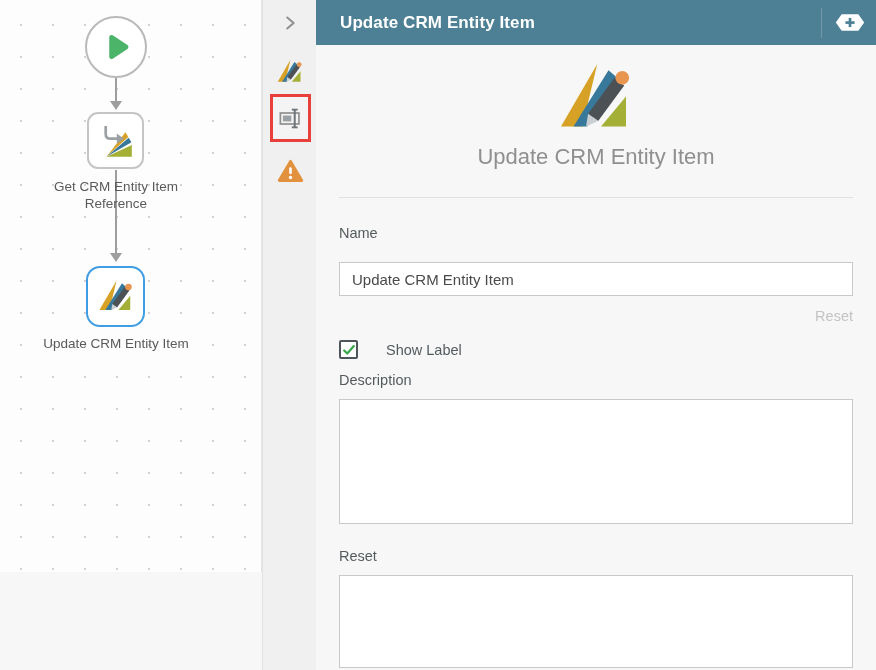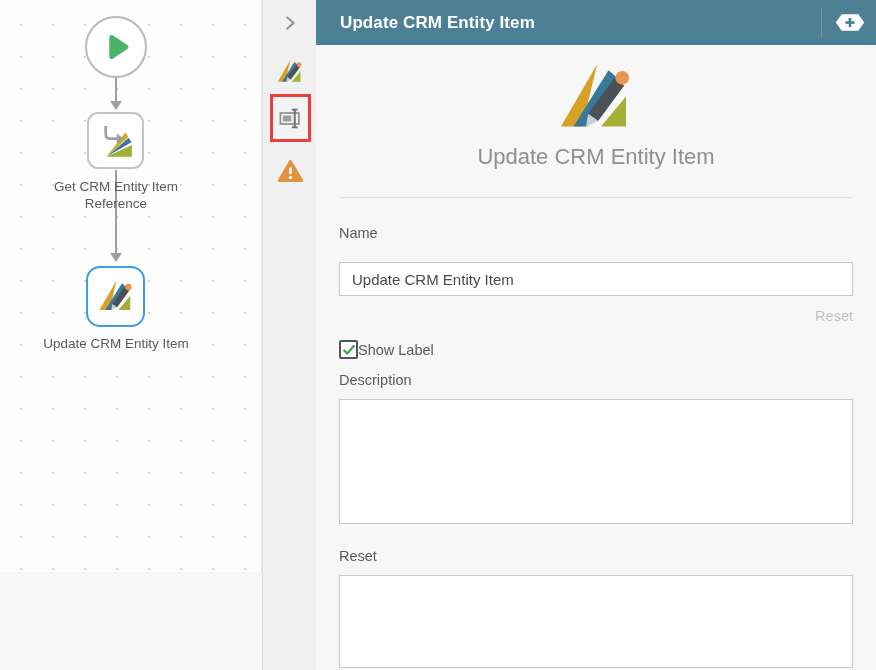--- a/index.html
+++ b/index.html
@@ -101,21 +101,21 @@
   .reset-link {
     margin-top: 12px; text-align: right; font-size: 14.5px; color: #c3c3c3;
     line-height: 16px; cursor: pointer;
   }
   .checkbox-row { margin-top: 16px; display: flex; align-items: center; }
   .checkbox {
     width: 19px; height: 19px; border: 2px solid #4e565c; border-radius: 2px;
     background: #fff; display: flex; align-items: center; justify-content: center;
     cursor: pointer; flex: 0 0 auto;
   }
-  .checkbox-label { margin-left: 0; font-size: 14.5px; color: #545b5e; }
+  .checkbox-label { margin-left: 28px; font-size: 14.5px; color: #545b5e; }
   .lbl-description { margin-top: 12px; }
   .textarea {
     margin-top: 10px; width: 100%; border: 1px solid #c9c9c9; background: #fff;
     resize: none; outline: none; font-family: "Liberation Sans", sans-serif;
     font-size: 14px; color: #4a4a4a; padding: 8px 10px; display: block;
   }
   .ta-description { height: 125px; }
   .lbl-notes { margin-top: 23px; }
   .ta-notes { height: 93px; }
 </style>

